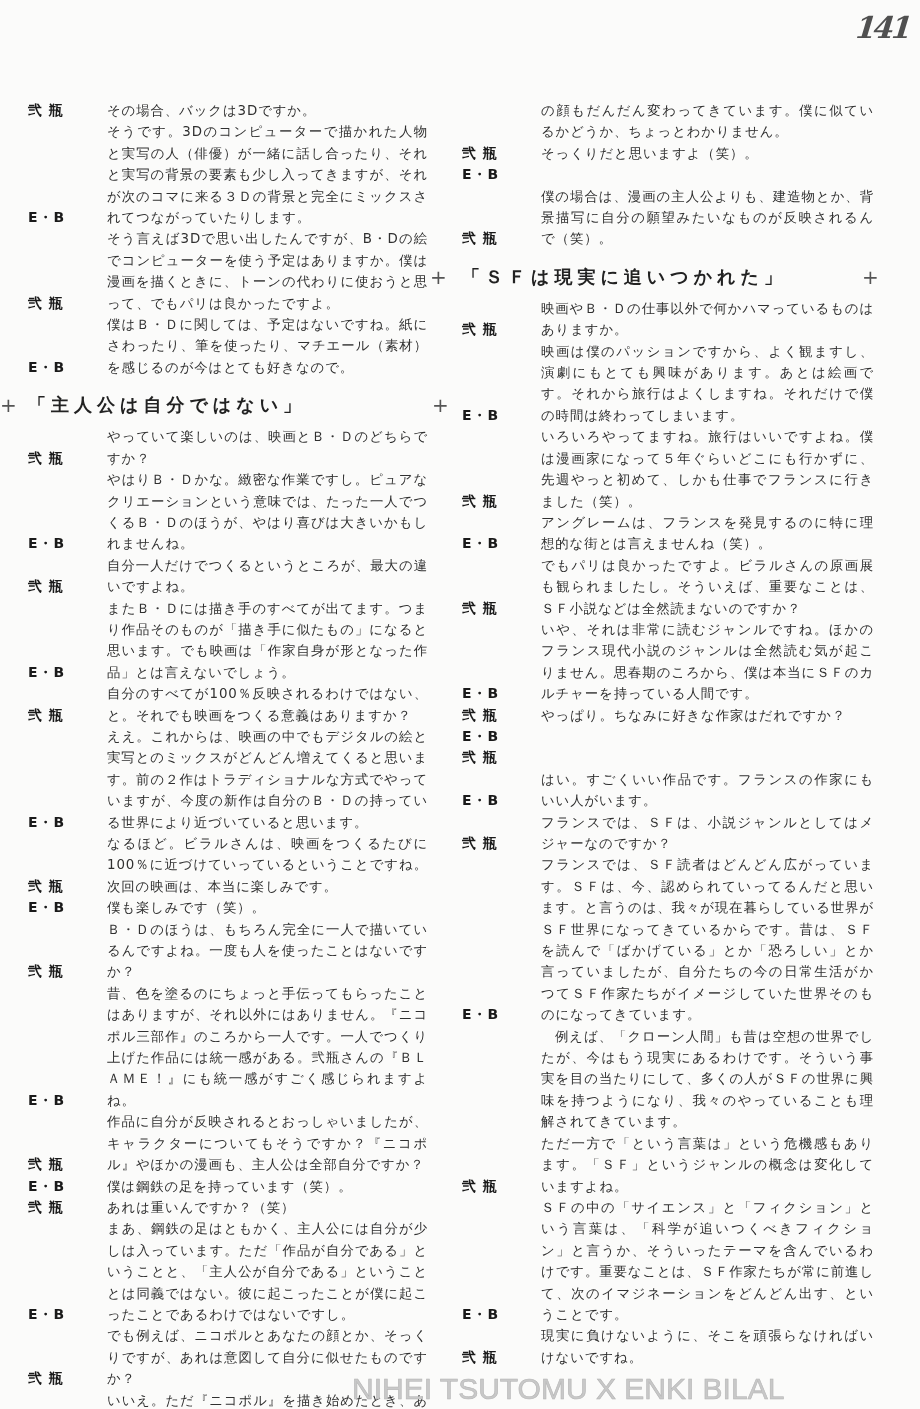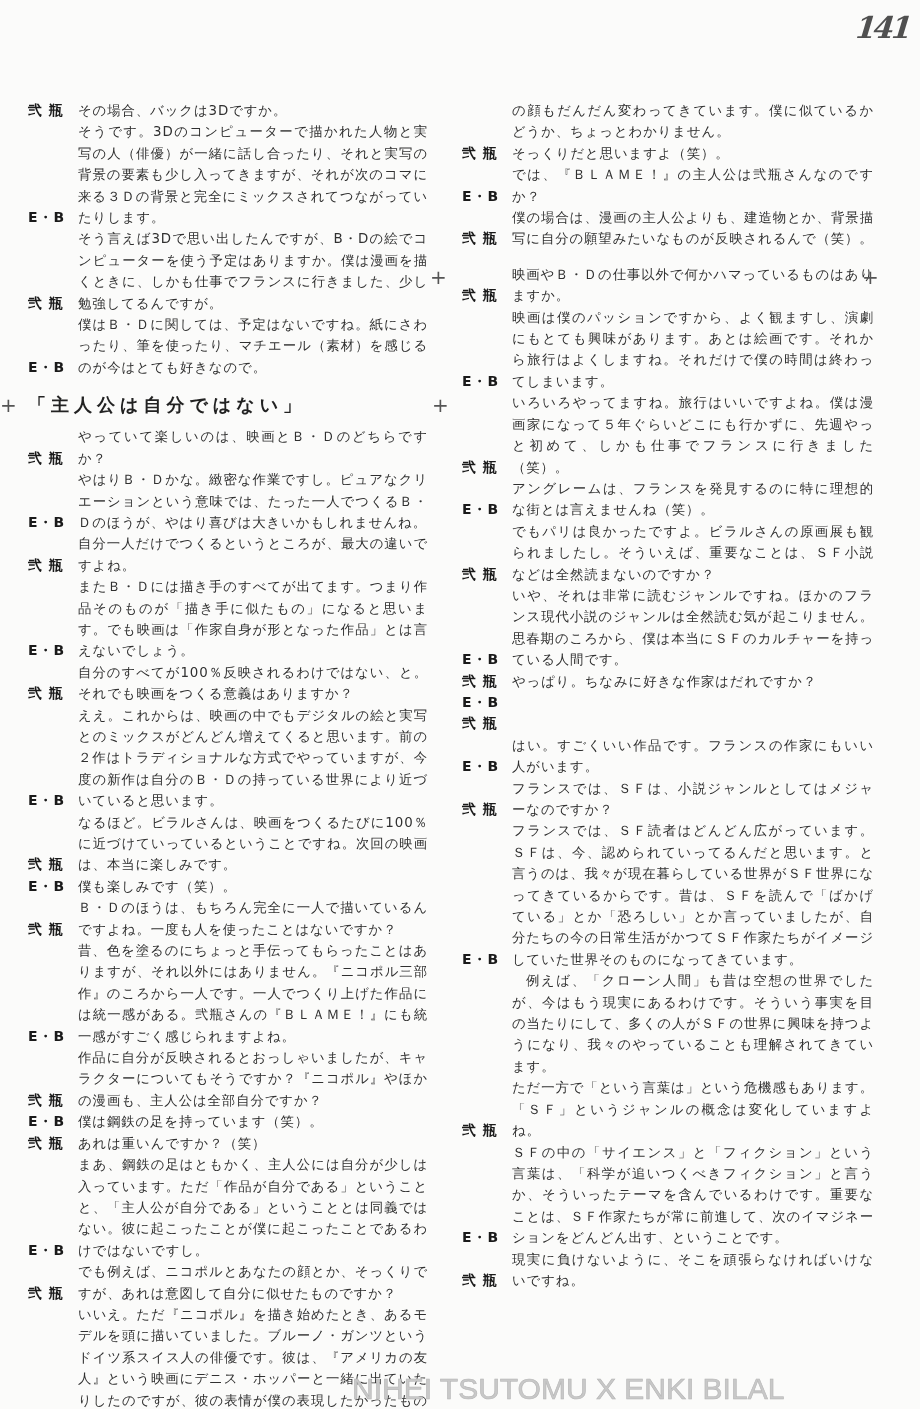--- a/index.html
+++ b/index.html
@@ -16,20 +16,21 @@
   .col.left { left: 28px; width: 400px; }
   .col.right { left: 462px; width: 412px; }
   .turn { display: flex; align-items: flex-end; margin: 0; }
   .speaker {
     flex: 0 0 50px; font-weight: bold; font-size: 14px; line-height: 21.4px; color: #1a1a1a;
     letter-spacing: 1px;
   }
   .speech {
     flex: 1; font-size: 13.4px; line-height: 21.4px; letter-spacing: 0.9px; color: #303030;
     text-align: justify;
+    margin-left: 29px;
   }
   .heading {
     position: relative; font-weight: bold; font-size: 18px; letter-spacing: 5px;
     color: #222; margin: 14px 0 8px 0; line-height: 26px;
   }
   .plus {
     position: absolute; font-size: 20px; color: #555; font-weight: normal;
     line-height: 20px; font-family: "DejaVu Sans", sans-serif;
   }
   .footer {
@@ -48,21 +49,21 @@
     <div class="turn">
         <span class="speaker">弐 瓶</span>
         <span class="speech">その場合、バックは3Dですか。</span>
       </div>
     <div class="turn">
         <span class="speaker">E・B</span>
         <span class="speech">そうです。3Dのコンピューターで描かれた人物と実写の人（俳優）が一緒に話し合ったり、それと実写の背景の要素も少し入ってきますが、それが次のコマに来る３Ｄの背景と完全にミックスされてつながっていたりします。</span>
       </div>
     <div class="turn">
         <span class="speaker">弐 瓶</span>
-        <span class="speech">そう言えば3Dで思い出したんですが、B・Dの絵でコンピューターを使う予定はありますか。僕は漫画を描くときに、しかも仕事でフランスに行きました、少し勉強してるんですが。</span>
+        <span class="speech">そう言えば3Dで思い出したんですが、B・Dの絵でコンピューターを使う予定はありますか。僕は漫画を描くときに、トーンの代わりに使おうと思って、でもパリは良かったですよ。</span>
       </div>
     <div class="turn">
         <span class="speaker">E・B</span>
         <span class="speech">僕はＢ・Ｄに関しては、予定はないですね。紙にさわったり、筆を使ったり、マチエール（素材）を感じるのが今はとても好きなので。</span>
       </div>
   </div>
 
   <div class="heading">
     <span class="plus" style="left:-28px; top:3px;">+</span>
     <span>「主人公は自分ではない」</span>
@@ -142,30 +143,30 @@
     <div class="turn">
         <span class="speaker"></span>
         <span class="speech">の顔もだんだん変わってきています。僕に似ているかどうか、ちょっとわかりません。</span>
       </div>
     <div class="turn">
         <span class="speaker">弐 瓶</span>
         <span class="speech">そっくりだと思いますよ（笑）。</span>
       </div>
     <div class="turn">
         <span class="speaker">E・B</span>
-        <span class="speech">では、『ＢＬＡＭＥ！』の主人公は弐瓶さんなのですか？</span>
       </div>
     <div class="turn">
         <span class="speaker">弐 瓶</span>
         <span class="speech">僕の場合は、漫画の主人公よりも、建造物とか、背景描写に自分の願望みたいなものが反映されるんで（笑）。</span>
       </div>
   </div>
 
   <div class="heading">
     <span class="plus" style="left:-32px; top:3px;">+</span>
+    <span>「ＳＦは現実に追いつかれた」</span>
     <span class="plus" style="left:400px; top:3px;">+</span>
   </div>
 
   <div>
     <div class="turn">
         <span class="speaker">弐 瓶</span>
         <span class="speech">映画やＢ・Ｄの仕事以外で何かハマっているものはありますか。</span>
       </div>
     <div class="turn">
         <span class="speaker">E・B</span>

